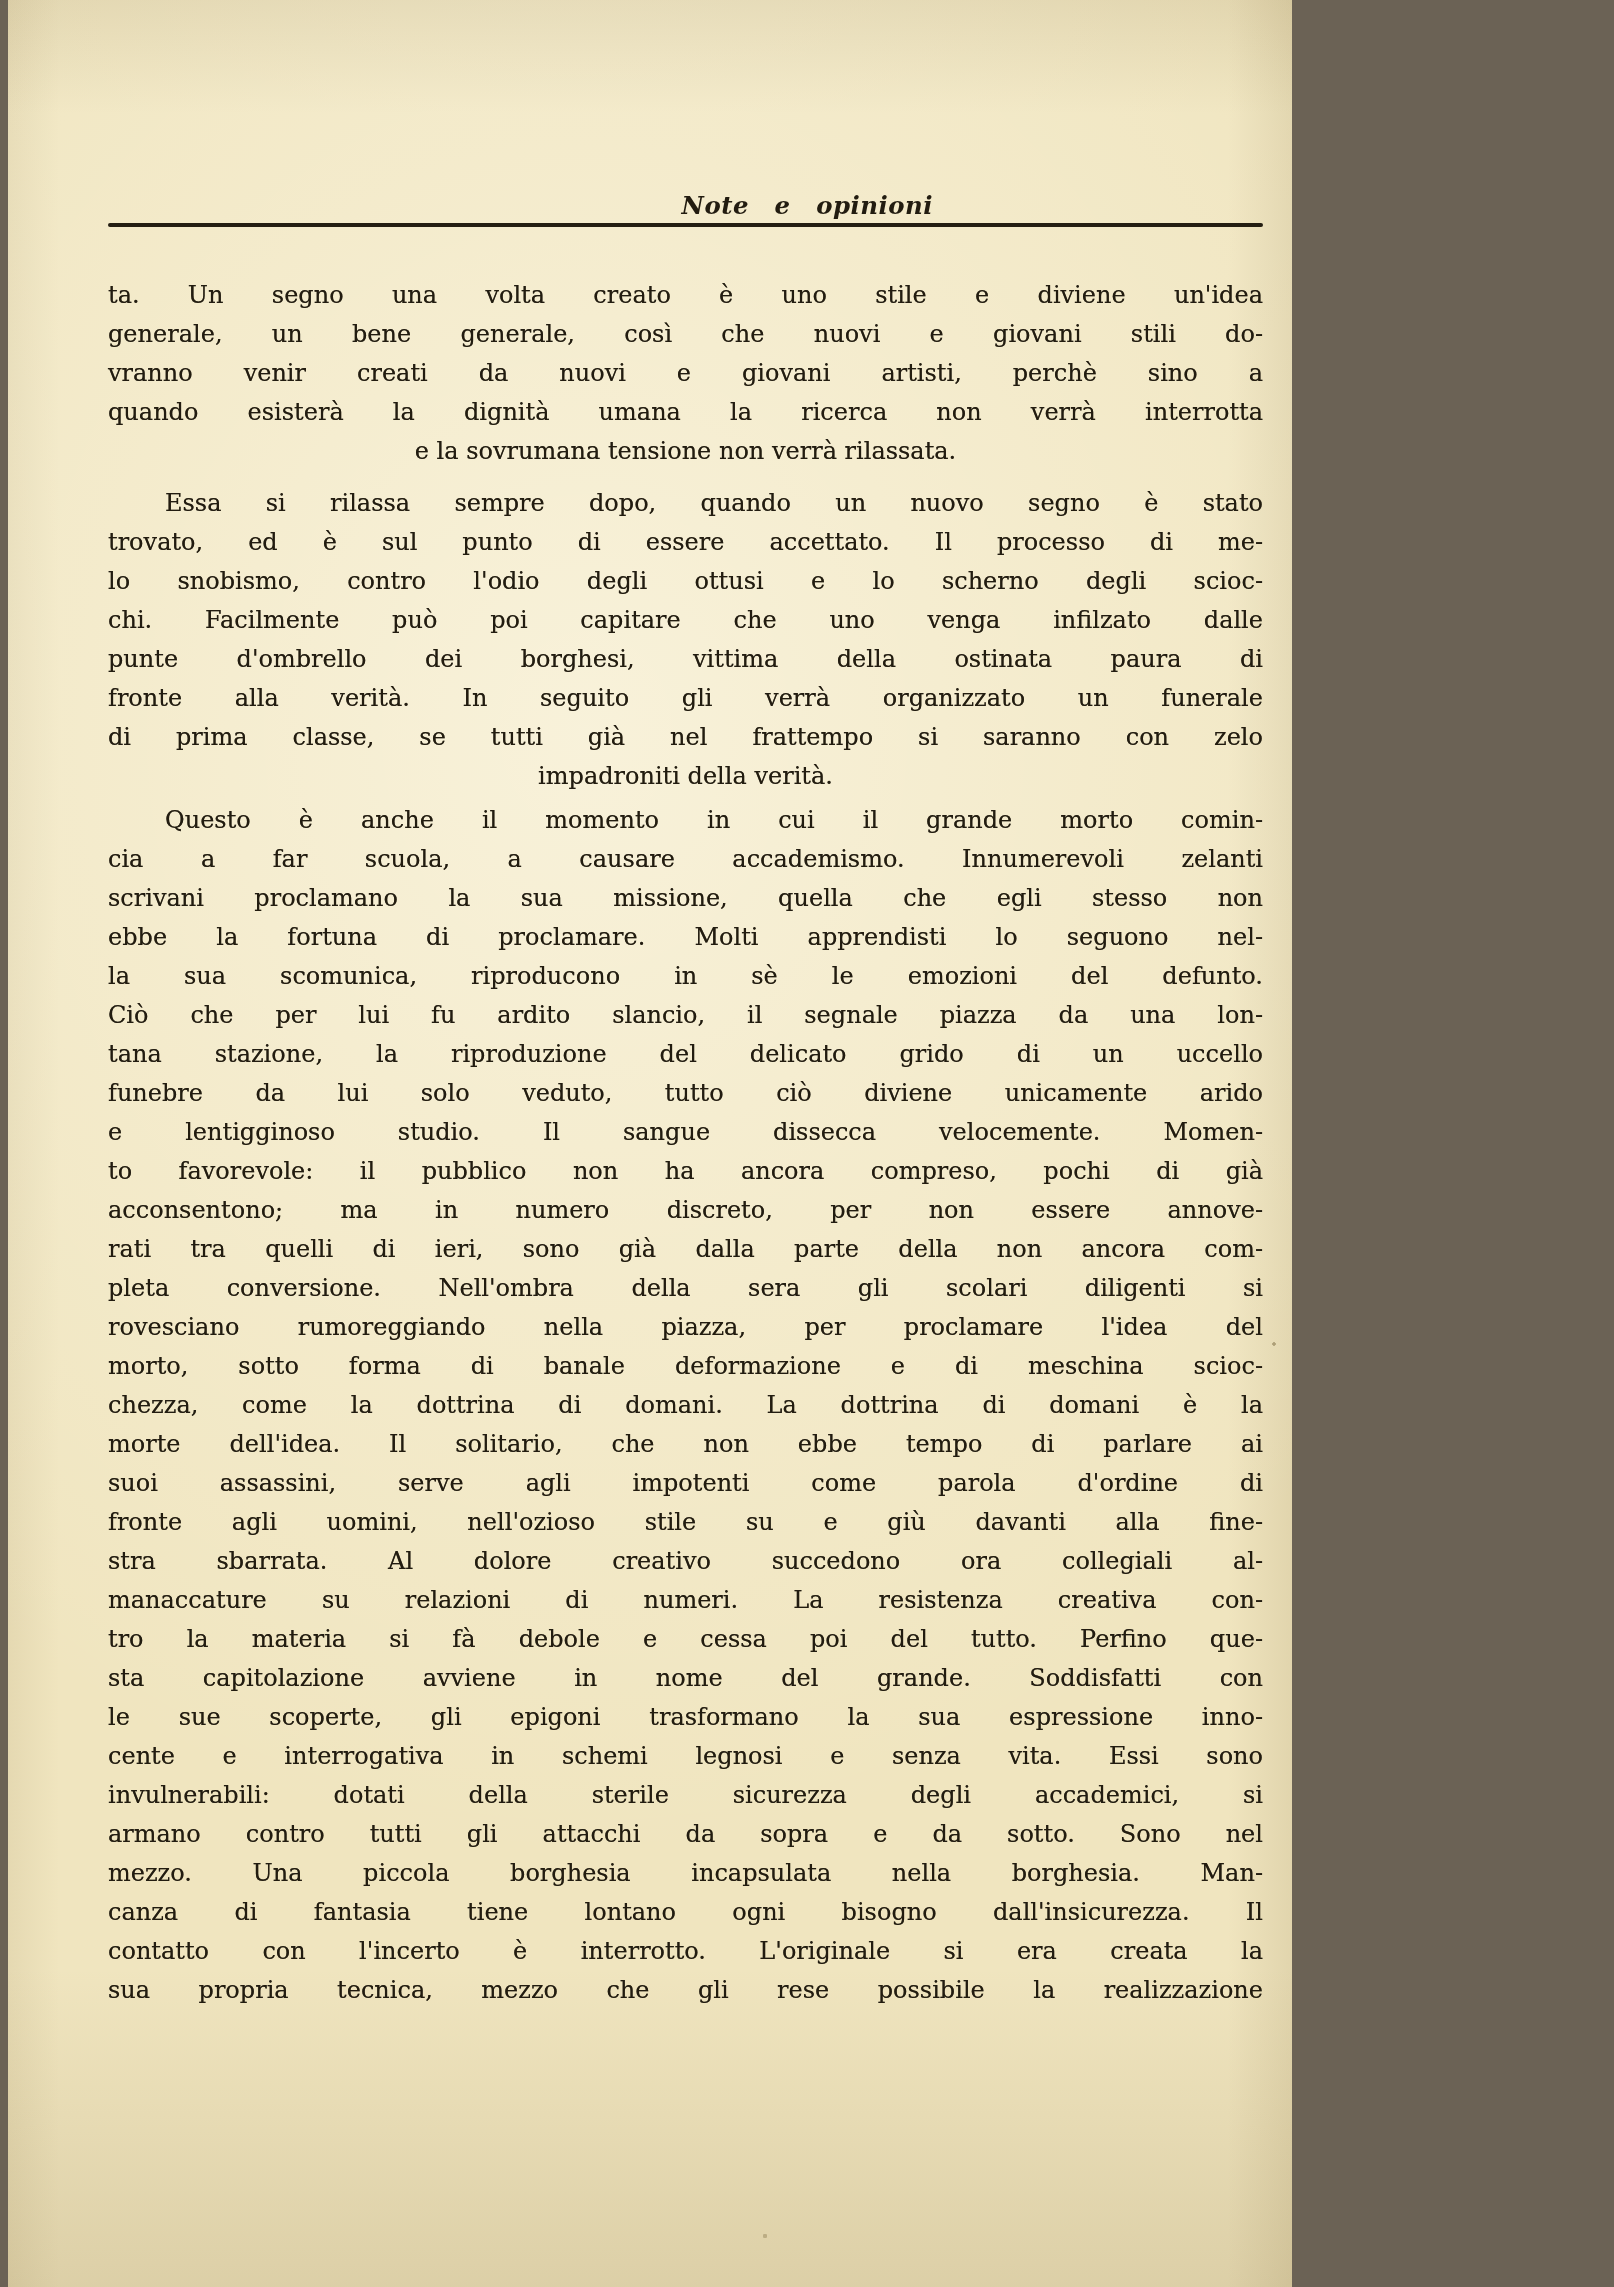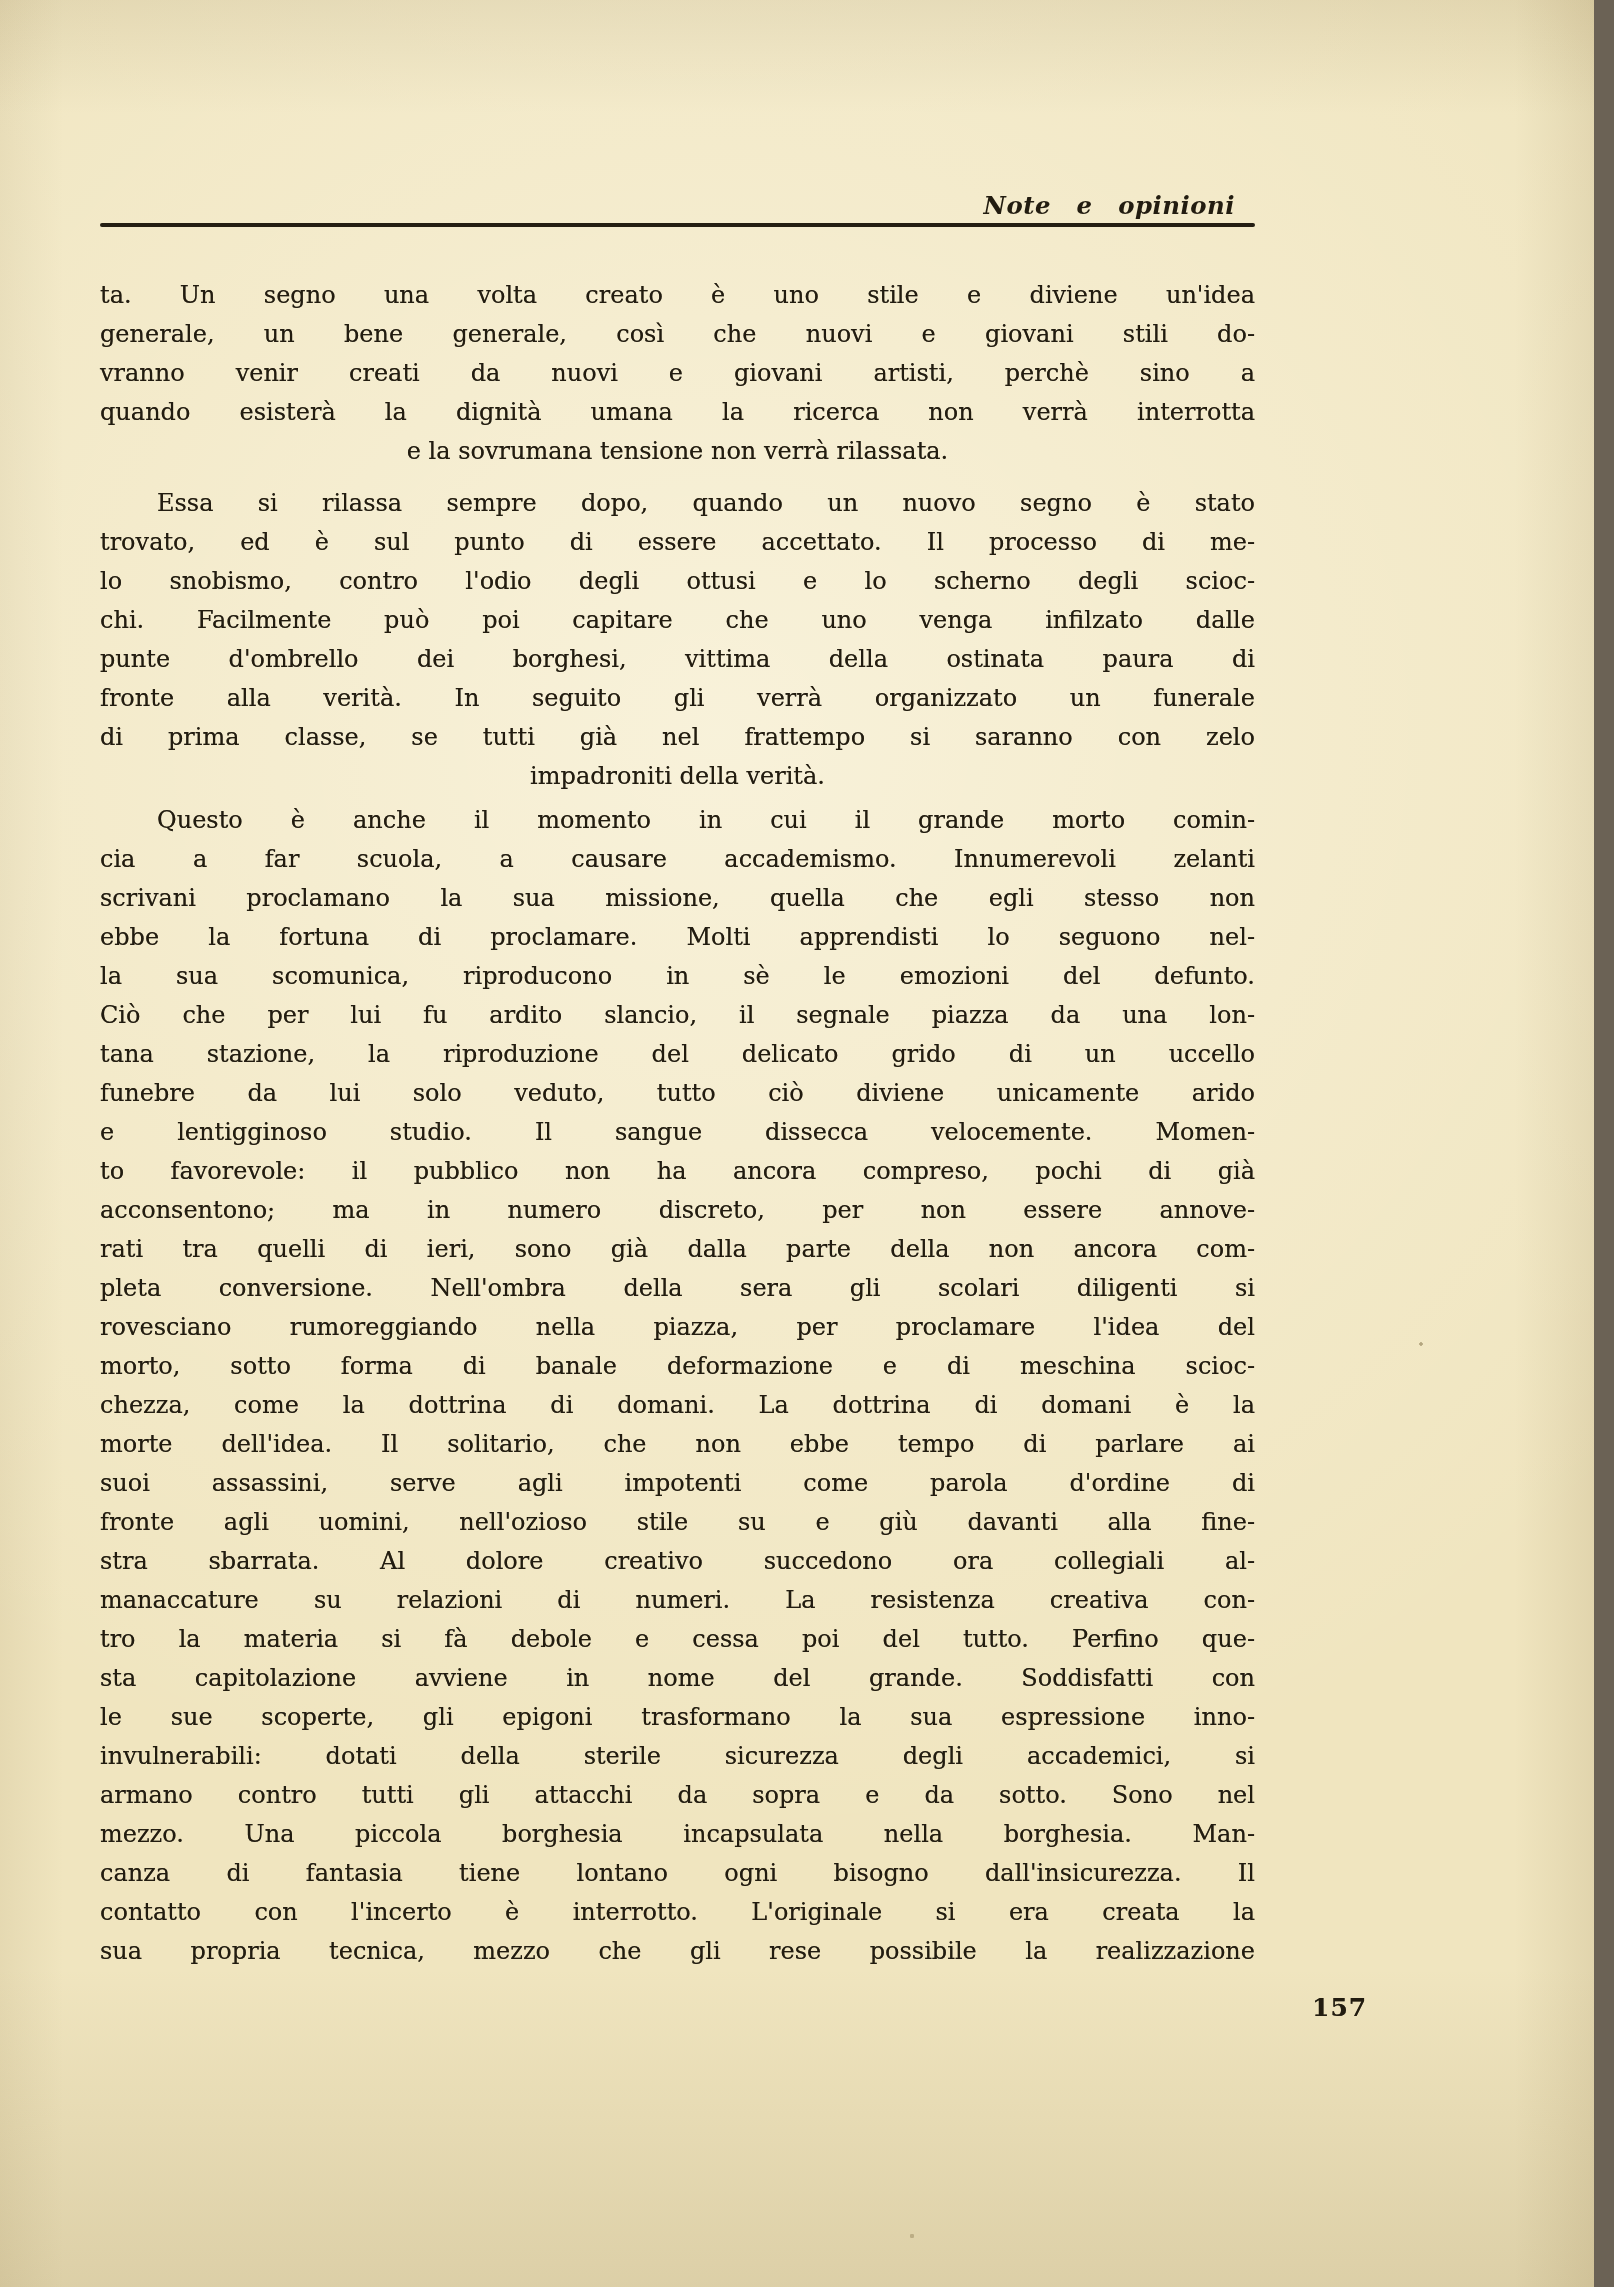--- a/index.html
+++ b/index.html
@@ -2,29 +2,30 @@
 <html><head>
 <meta charset="utf-8">
 <style>
   html, body {
     margin: 0;
     padding: 0;
     background: #6b6255;
   }
   .scan {
     position: relative;
-    width: 1594px;
+    width: 1284px;
     height: 2288px;
     overflow: hidden;
     font-family: "DejaVu Serif", "Liberation Serif", serif;
     background-color: #f0e5bf;
     background-image:
       radial-gradient(130% 85% at 45% 32%, rgba(255,252,240,0.55) 0%, rgba(255,252,240,0) 58%),
       linear-gradient(180deg, rgba(118,94,42,0.12) 0%, rgba(118,94,42,0) 5%, rgba(118,94,42,0) 86%, rgba(118,94,42,0.16) 100%),
       linear-gradient(90deg, rgba(118,94,42,0.09) 0%, rgba(118,94,42,0) 4%, rgba(118,94,42,0) 95%, rgba(118,94,42,0.12) 100%);
+    margin-left: 8px;
   }
   
   .scan::before {
     content: "";
     position: absolute;
     inset: 0;
     pointer-events: none;
     background-image:
       radial-gradient(circle, rgba(104,86,44,0.45) 0 1.5px, rgba(0,0,0,0) 2px),
       radial-gradient(circle, rgba(104,86,44,0.38) 0 1.5px, rgba(0,0,0,0) 2px),
@@ -136,20 +137,21 @@
         <div class="line j">morto, sotto forma di banale deformazione e di meschina scioc-</div>
         <div class="line j">chezza, come la dottrina di domani. La dottrina di domani è la</div>
         <div class="line j">morte dell'idea. Il solitario, che non ebbe tempo di parlare ai</div>
         <div class="line j">suoi assassini, serve agli impotenti come parola d'ordine di</div>
         <div class="line j">fronte agli uomini, nell'ozioso stile su e giù davanti alla fine-</div>
         <div class="line j">stra sbarrata. Al dolore creativo succedono ora collegiali al-</div>
         <div class="line j">manaccature su relazioni di numeri. La resistenza creativa con-</div>
         <div class="line j">tro la materia si fà debole e cessa poi del tutto. Perfino que-</div>
         <div class="line j">sta capitolazione avviene in nome del grande. Soddisfatti con</div>
         <div class="line j">le sue scoperte, gli epigoni trasformano la sua espressione inno-</div>
+        <div class="line j">cente e interrogativa in schemi legnosi e senza vita. Essi sono</div>
         <div class="line j">invulnerabili: dotati della sterile sicurezza degli accademici, si</div>
         <div class="line j">armano contro tutti gli attacchi da sopra e da sotto. Sono nel</div>
         <div class="line j">mezzo. Una piccola borghesia incapsulata nella borghesia. Man-</div>
         <div class="line j">canza di fantasia tiene lontano ogni bisogno dall'insicurezza. Il</div>
         <div class="line j">contatto con l'incerto è interrotto. L'originale si era creata la</div>
         <div class="line j">sua propria tecnica, mezzo che gli rese possibile la realizzazione</div>
       </div>
     </div>
   <div class="page-number">157</div>
 </div>

